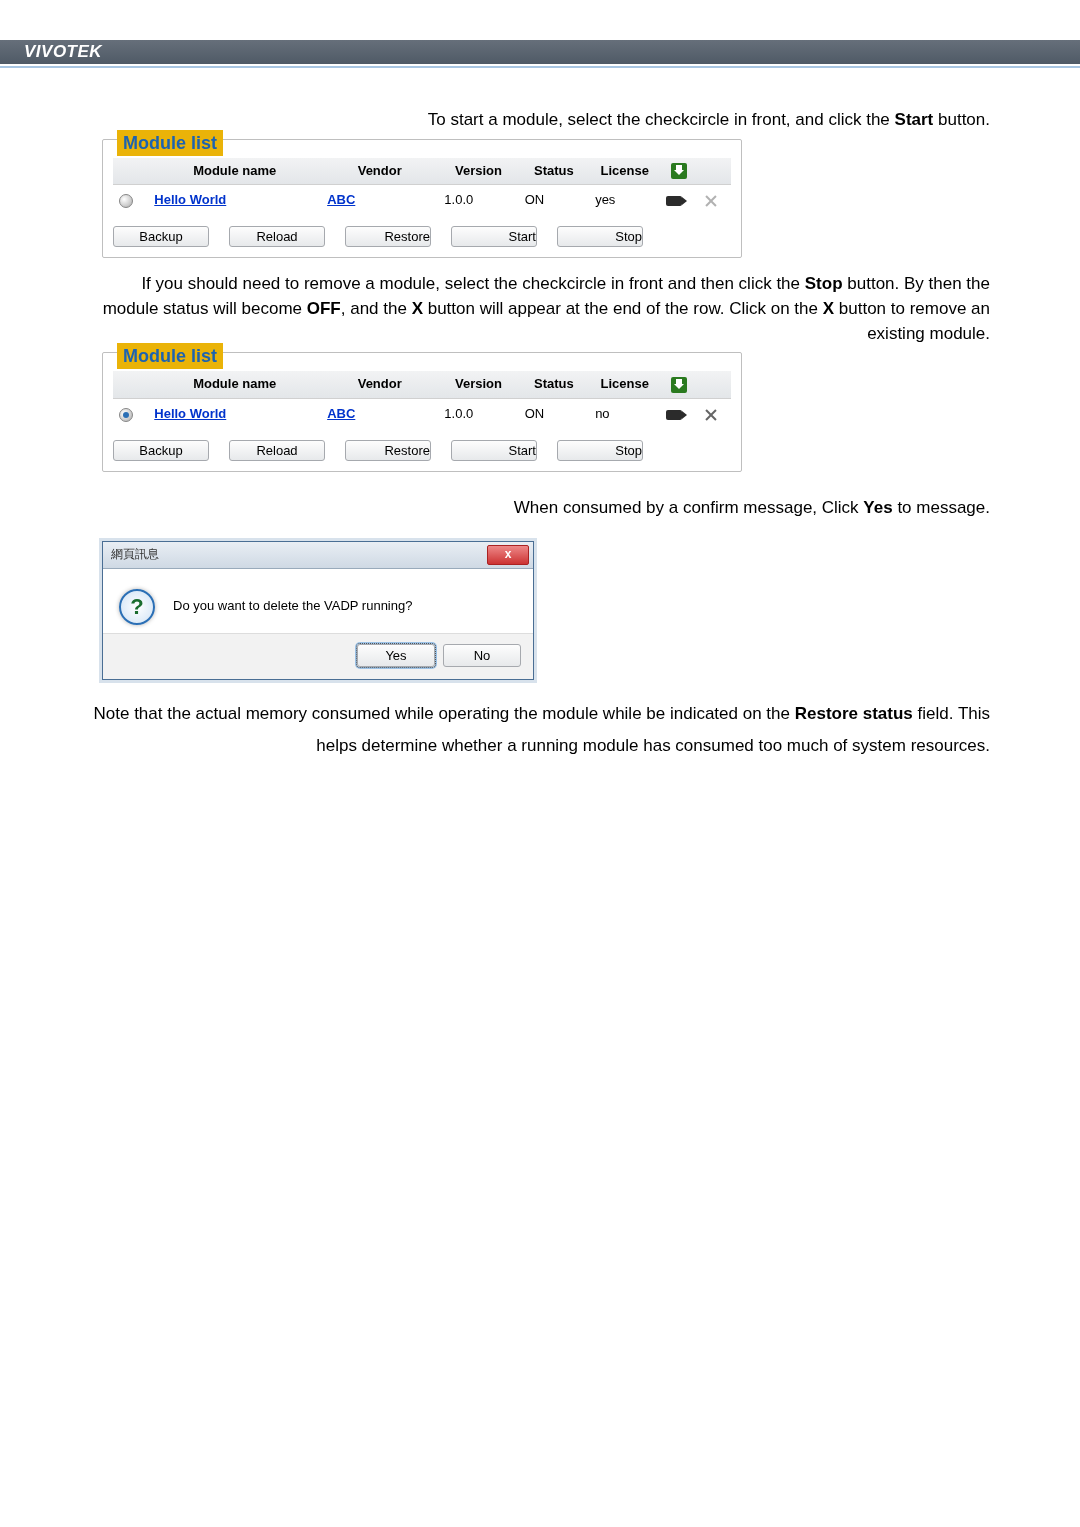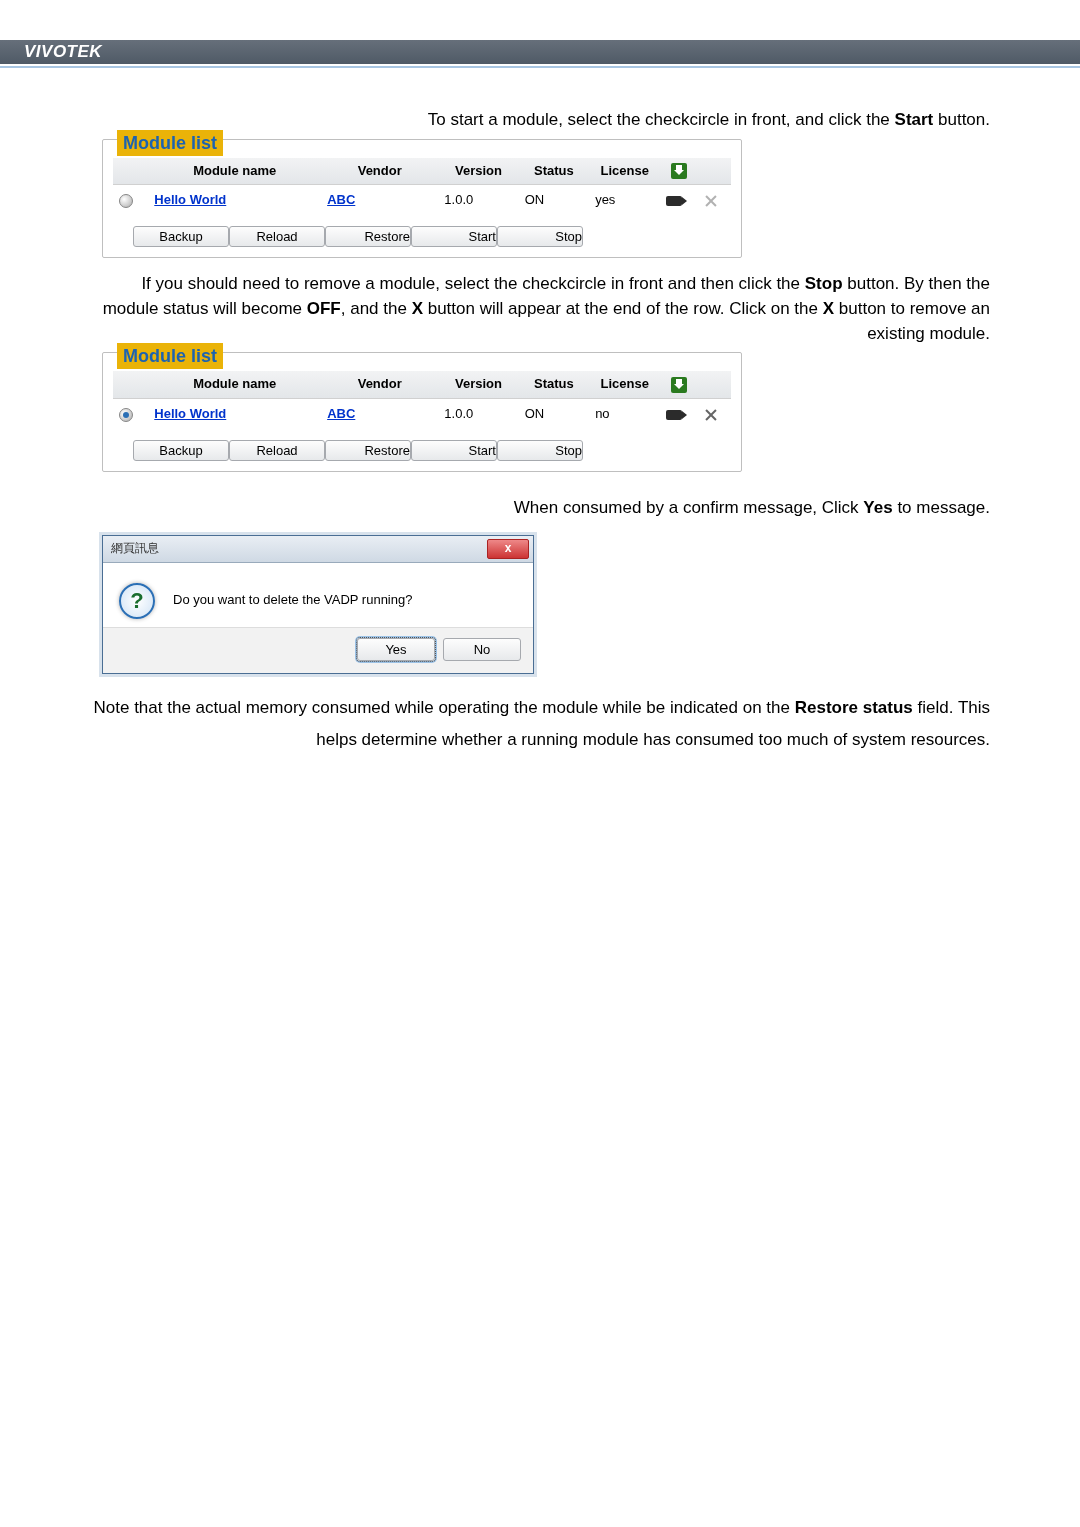--- a/index.html
+++ b/index.html
@@ -134,41 +134,41 @@
     display:inline-block;width:14px;height:14px;position:relative;vertical-align:middle;opacity:.45;
   }
   .x-icon.on{opacity:.9;}
   .x-icon:before,.x-icon:after{
     content:"";position:absolute;left:6px;top:0;width:2px;height:14px;background:#555;
   }
   .x-icon:before{transform:rotate(45deg);}
   .x-icon:after{transform:rotate(-45deg);}
 
   .btnrow{
-    display:flex;gap:0;margin-top:10px;margin-left:20px;
+    display:flex;gap:20px;margin-top:10px;
   }
   .btnrow button, .dlg-buttons button{
     flex:0 0 auto;
     font-size:13px;
     padding:2px 0;
     background:linear-gradient(#fdfdfd,#e7e9eb);
     border:1px solid #a6a9ae;
     border-radius:3px;
     cursor:pointer;
     color:#000;
   }
   .btnrow button{ width:96px; }
   .btnrow button.wide{ width:86px;text-align:right; }
 
   
   .dialog{
     width:430px;
     border:1px solid #4a6e94;
     box-shadow:0 0 0 3px rgba(100,140,180,.25);
-    margin:14px 0 18px 12px;
+    margin:20px 0 18px 12px;
     background:#f2f2f2;
     font-size:13px;
   }
   .dlg-title{
     height:26px;
     background:linear-gradient(#e9eef4,#cfd9e4);
     border-bottom:1px solid #9ab;
     display:flex;align-items:center;justify-content:space-between;
     padding:0 4px 0 8px;
     color:#333;

